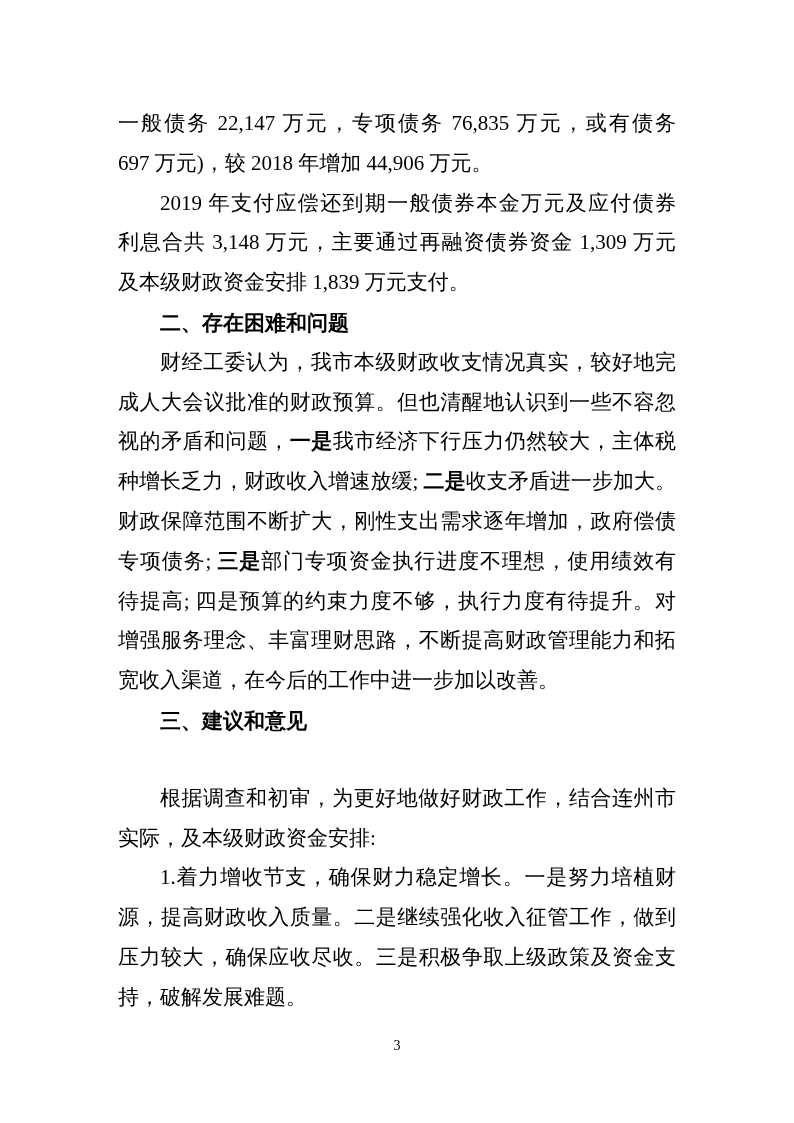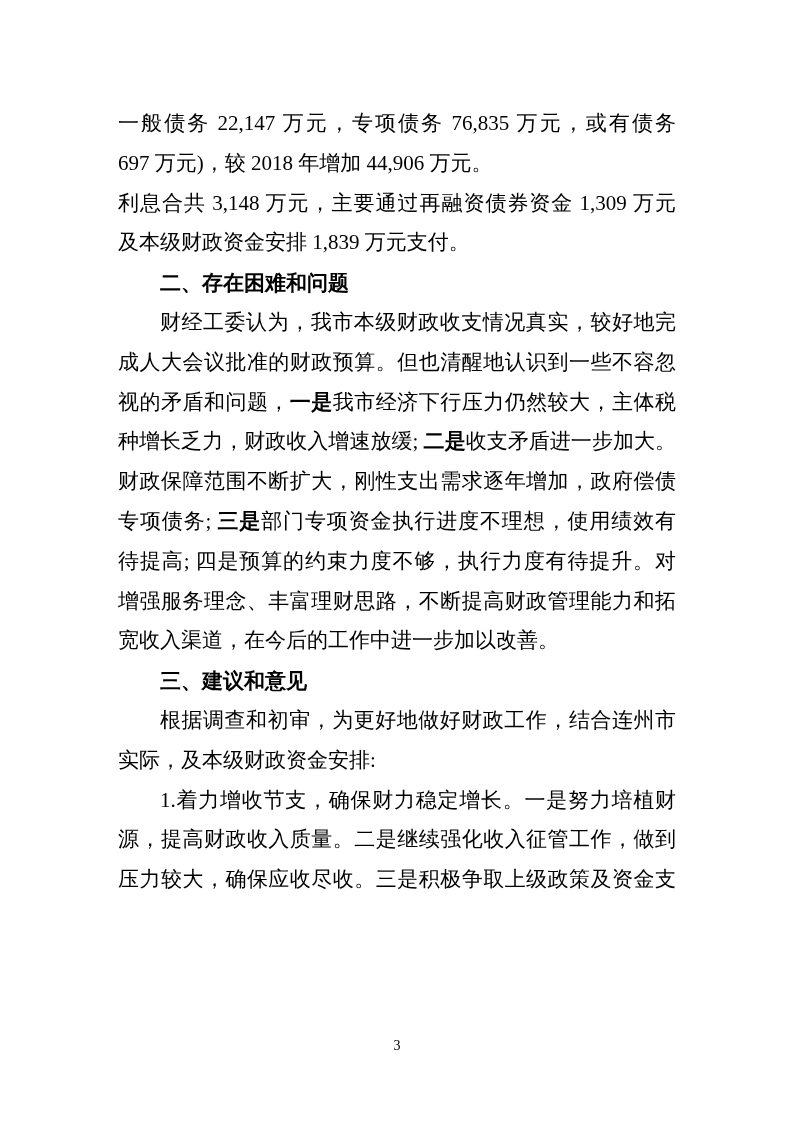--- a/index.html
+++ b/index.html
@@ -55,33 +55,35 @@
     font-family: "Liberation Serif", "DejaVu Serif", serif;
   }
 </style>
 </head>
 <body>
 
 <div class="page">
   <div class="doc-body">
       <div class="line j"><span>一般债务 22,147 万元，专项债务  76,835 万元，或有债务</span></div>
       <div class="line"><span>697 万元)，较 2018 年增加 44,906 万元。</span></div>
+      <div class="line j" style="padding-left: 42px;"><span>2019 年支付应偿还到期一般债券本金万元及应付债券</span></div>
       <div class="line j"><span>利息合共 3,148 万元，主要通过再融资债券资金 1,309 万元</span></div>
       <div class="line"><span>及本级财政资金安排 1,839 万元支付。</span></div>
       <div class="line heading" style="padding-left: 42px;"><span class="b">二、存在困难和问题</span></div>
       <div class="line j" style="padding-left: 42px;"><span>财经工委认为，我市本级财政收支情况真实，较好地完</span></div>
       <div class="line j"><span>成人大会议批准的财政预算。但也清醒地认识到一些不容忽</span></div>
       <div class="line j"><span>视的矛盾和问题，</span><span class="b">一是</span><span>我市经济下行压力仍然较大，主体税</span></div>
       <div class="line j"><span>种增长乏力，财政收入增速放缓; </span><span class="b">二是</span><span>收支矛盾进一步加大。</span></div>
       <div class="line j"><span>财政保障范围不断扩大，刚性支出需求逐年增加，政府偿债</span></div>
       <div class="line j"><span>专项债务; </span><span class="b">三是</span><span>部门专项资金执行进度不理想，使用绩效有</span></div>
       <div class="line j"><span>待提高; 四是预算的约束力度不够，执行力度有待提升。对</span></div>
       <div class="line j"><span>增强服务理念、丰富理财思路，不断提高财政管理能力和拓</span></div>
       <div class="line"><span>宽收入渠道，在今后的工作中进一步加以改善。</span></div>
       <div class="line heading" style="padding-left: 42px;"><span class="b">三、建议和意见</span></div>
-      <div class="line j" style="padding-left: 42px;"><span>根据调查和初审，为更好地做好财政工作，结合连州市</span></div>
+      <div class="line j" style="padding-left: 42px; margin-top: 38px;"><span>根据调查和初审，为更好地做好财政工作，结合连州市</span></div>
       <div class="line"><span>实际，及本级财政资金安排:</span></div>
       <div class="line j" style="padding-left: 42px;"><span>1.着力增收节支，确保财力稳定增长。一是努力培植财</span></div>
       <div class="line j"><span>源，提高财政收入质量。二是继续强化收入征管工作，做到</span></div>
       <div class="line j"><span>压力较大，确保应收尽收。三是积极争取上级政策及资金支</span></div>
+      <div class="line"><span>持，破解发展难题。</span></div>
     </div>
   <div class="page-number">3</div>
 </div>
 
 </body></html>

